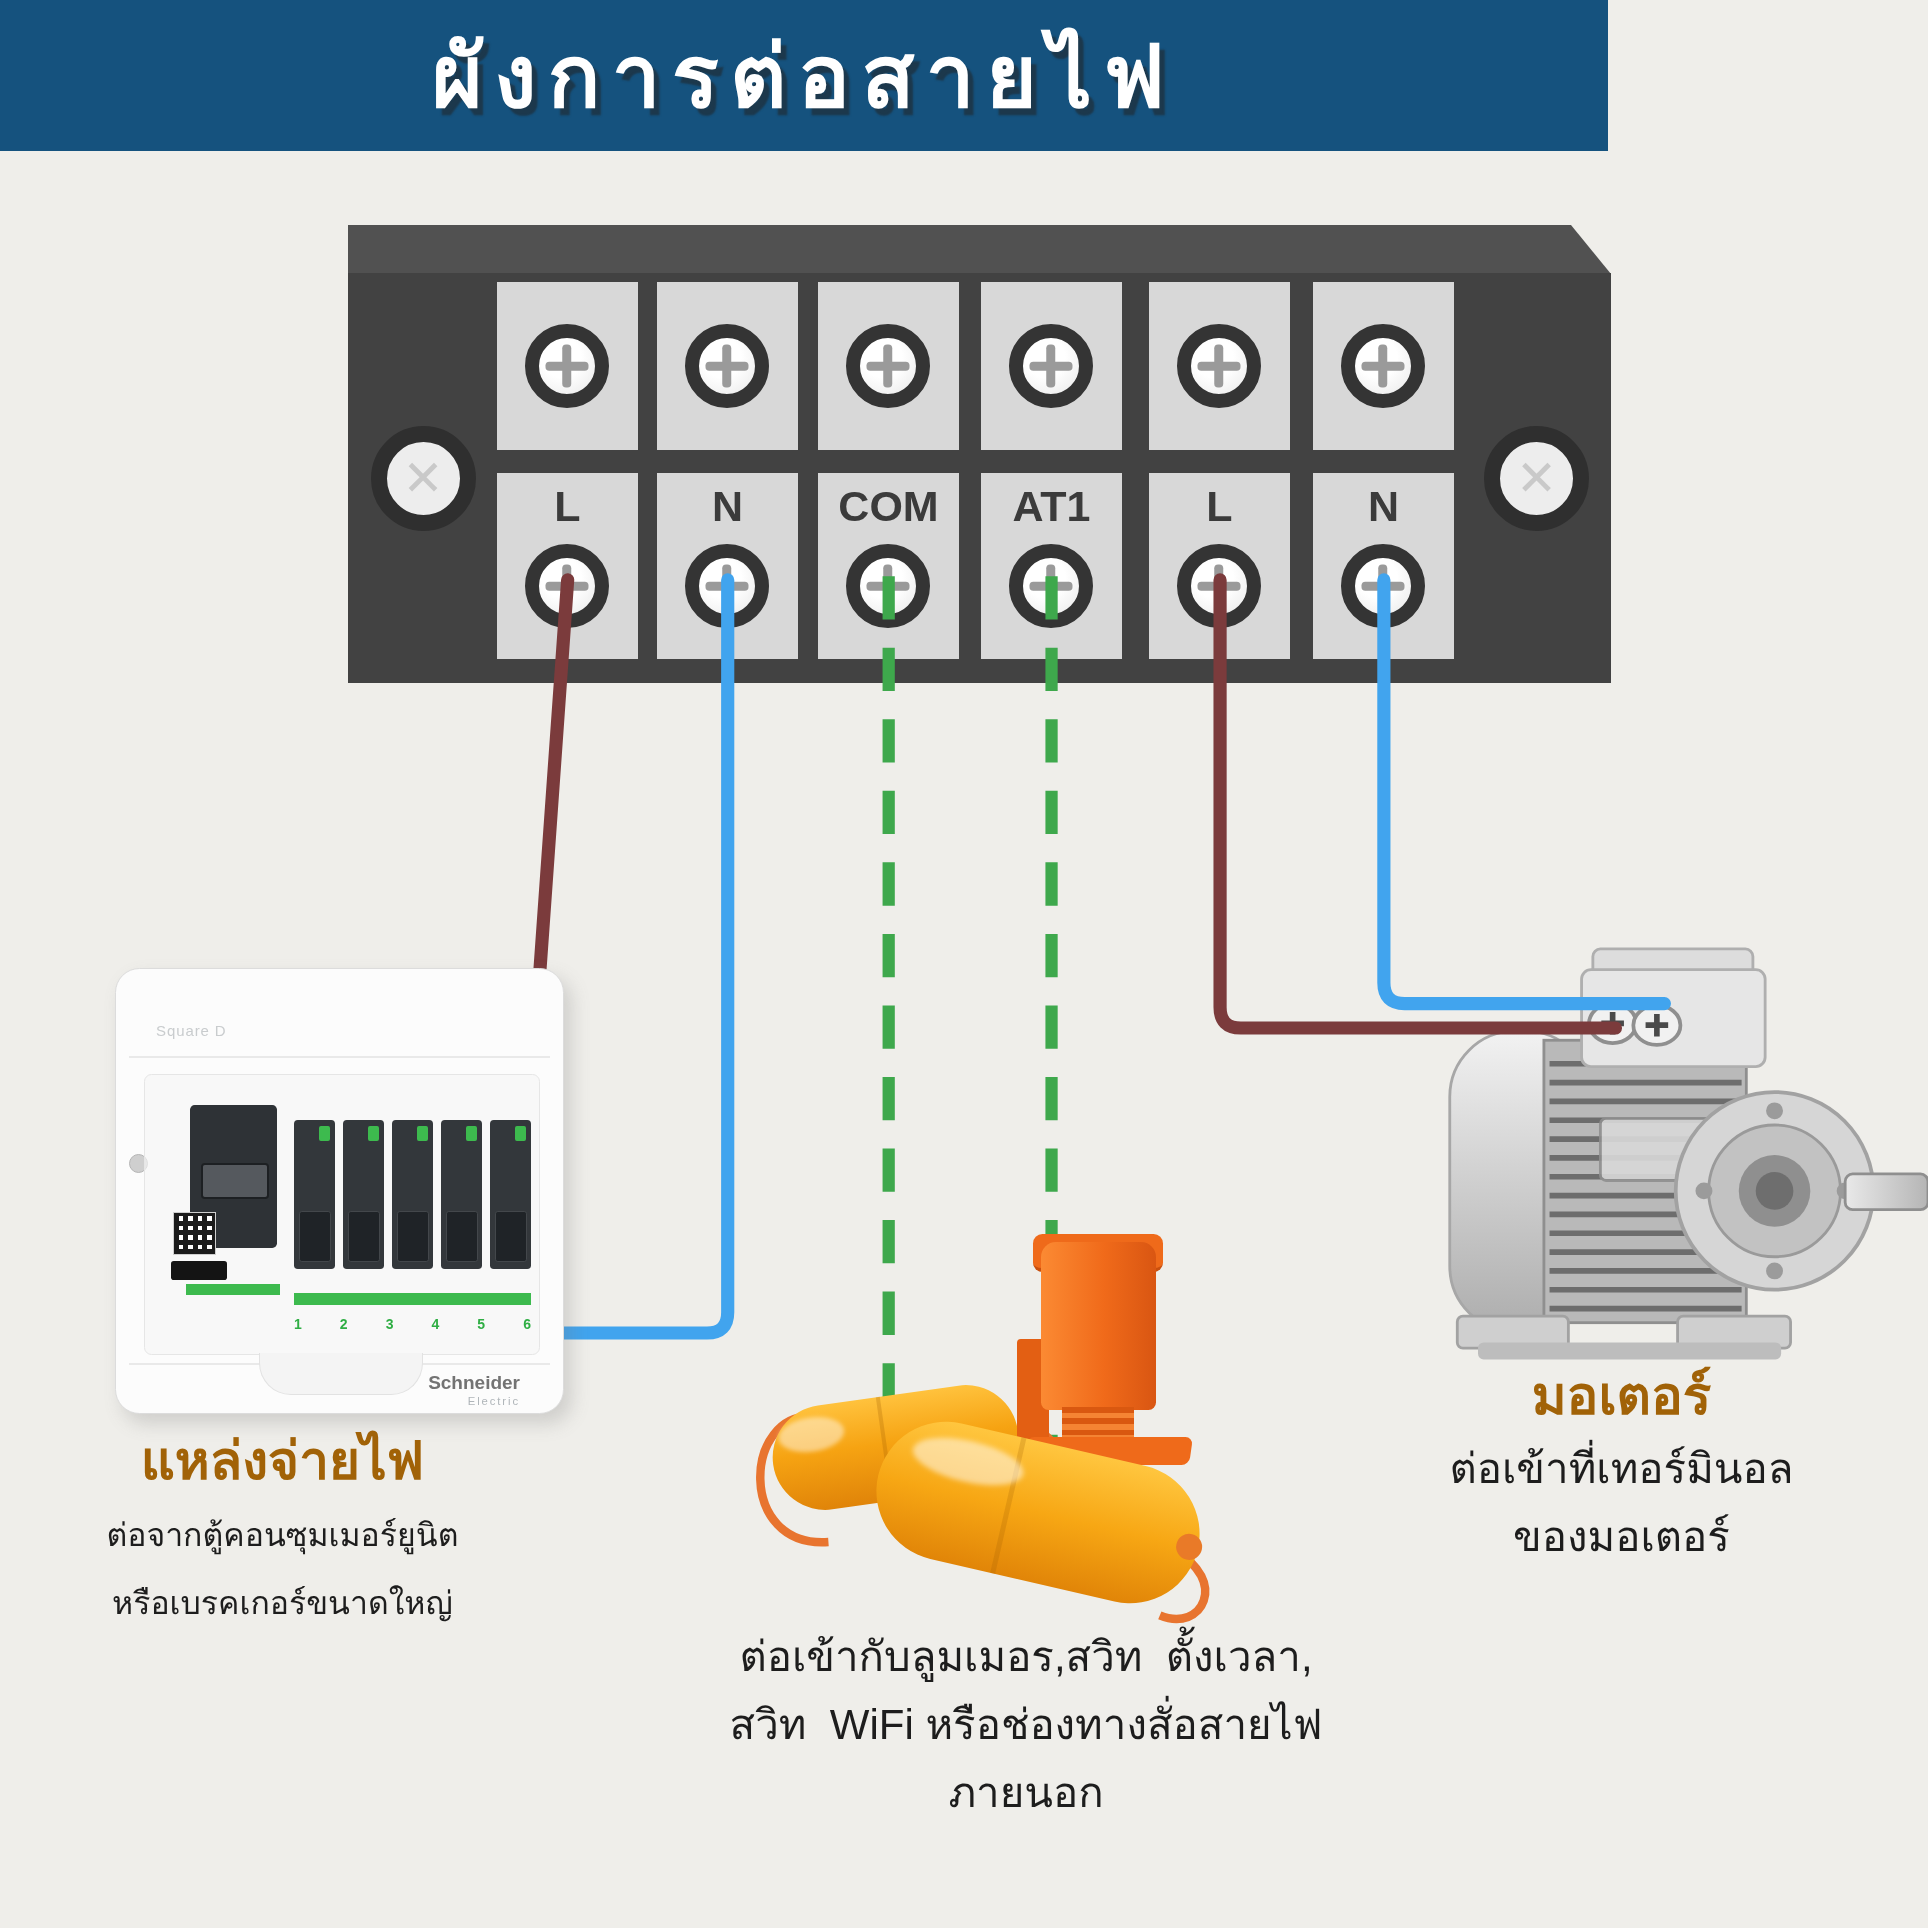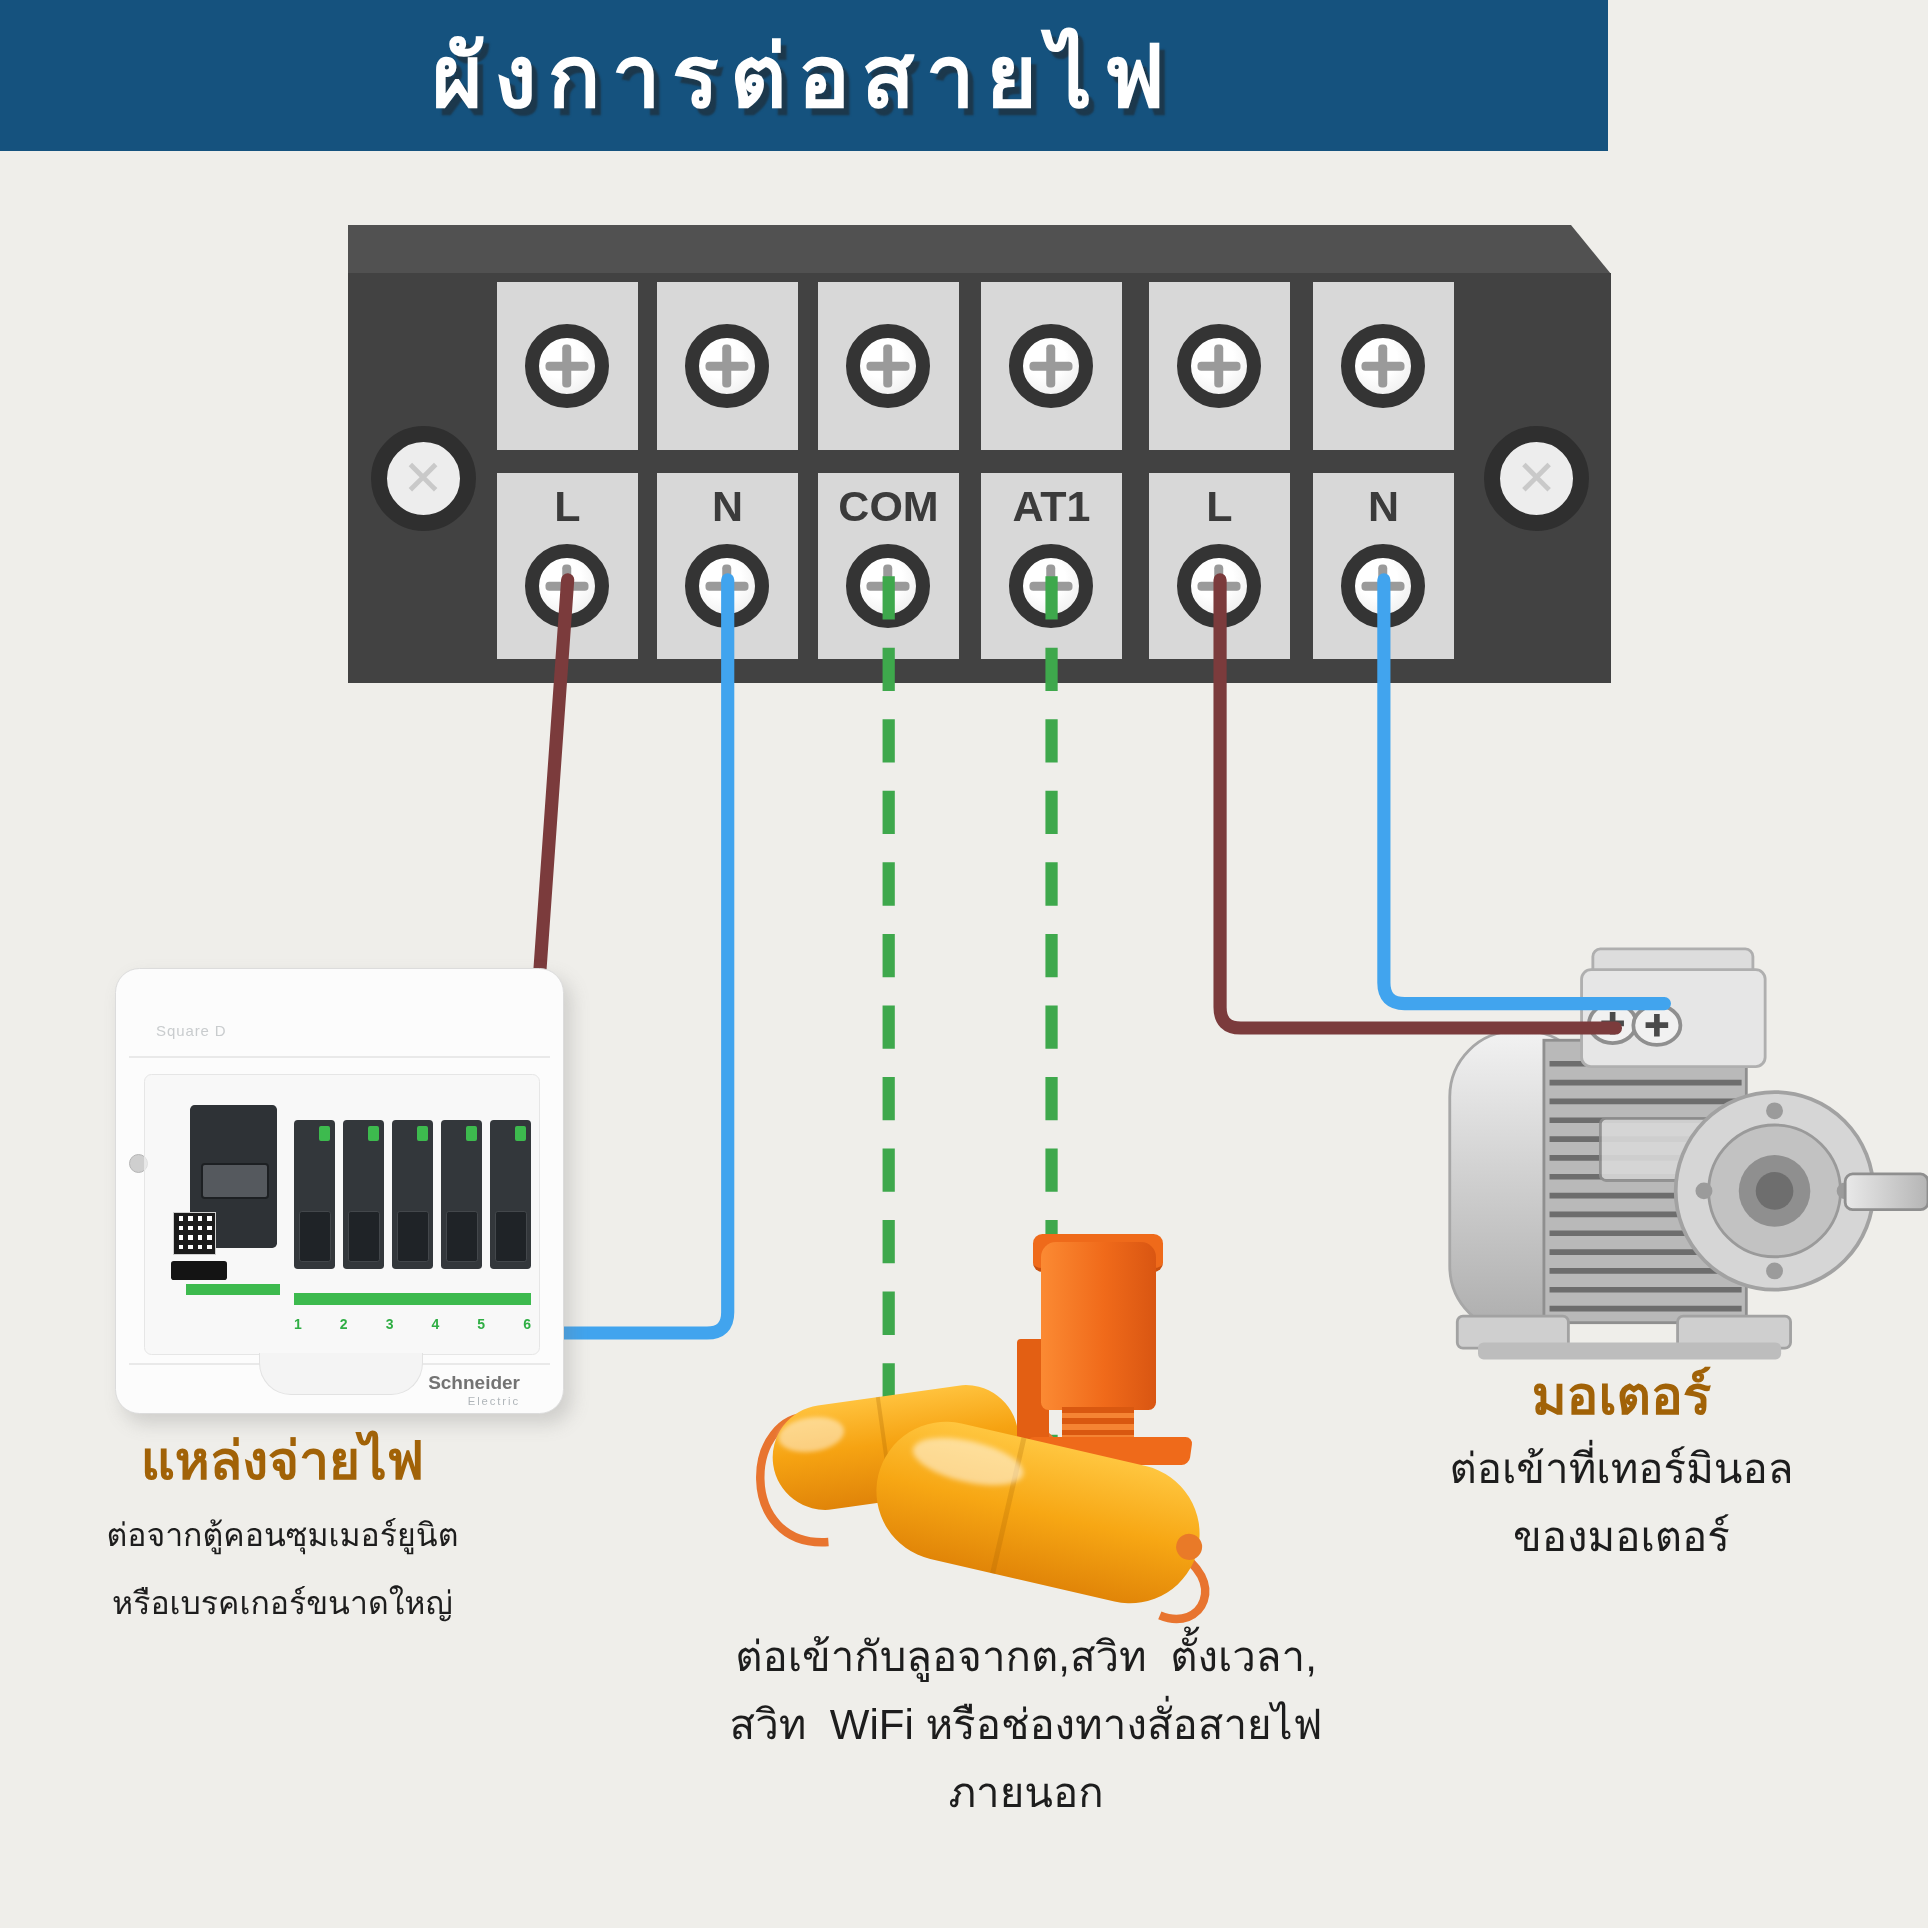--- a/index.html
+++ b/index.html
@@ -268,21 +268,21 @@
     <div class="f2-nub"></div>
   </div>
 
   <div class="caption cap-left">
     <div class="cap-head">แหล่งจ่ายไฟ</div>
     <div class="cap-line">ต่อจากตู้คอนซุมเมอร์ยูนิต</div>
     <div class="cap-line">หรือเบรคเกอร์ขนาดใหญ่</div>
   </div>
 
   <div class="caption cap-mid">
-    <div class="cap-line">ต่อเข้ากับลูอจากต,สวิท  ตั้งเวลา,</div>
+    <div class="cap-line">ต่อเข้ากับลูมเมอร,สวิท  ตั้งเวลา,</div>
     <div class="cap-line">สวิท  WiFi หรือช่องทางสั่อสายไฟ</div>
     <div class="cap-line">ภายนอก</div>
   </div>
 
   <div class="caption cap-right">
     <div class="cap-head">มอเตอร์</div>
     <div class="cap-line">ต่อเข้าที่เทอร์มินอล</div>
     <div class="cap-line">ของมอเตอร์</div>
   </div>
 

